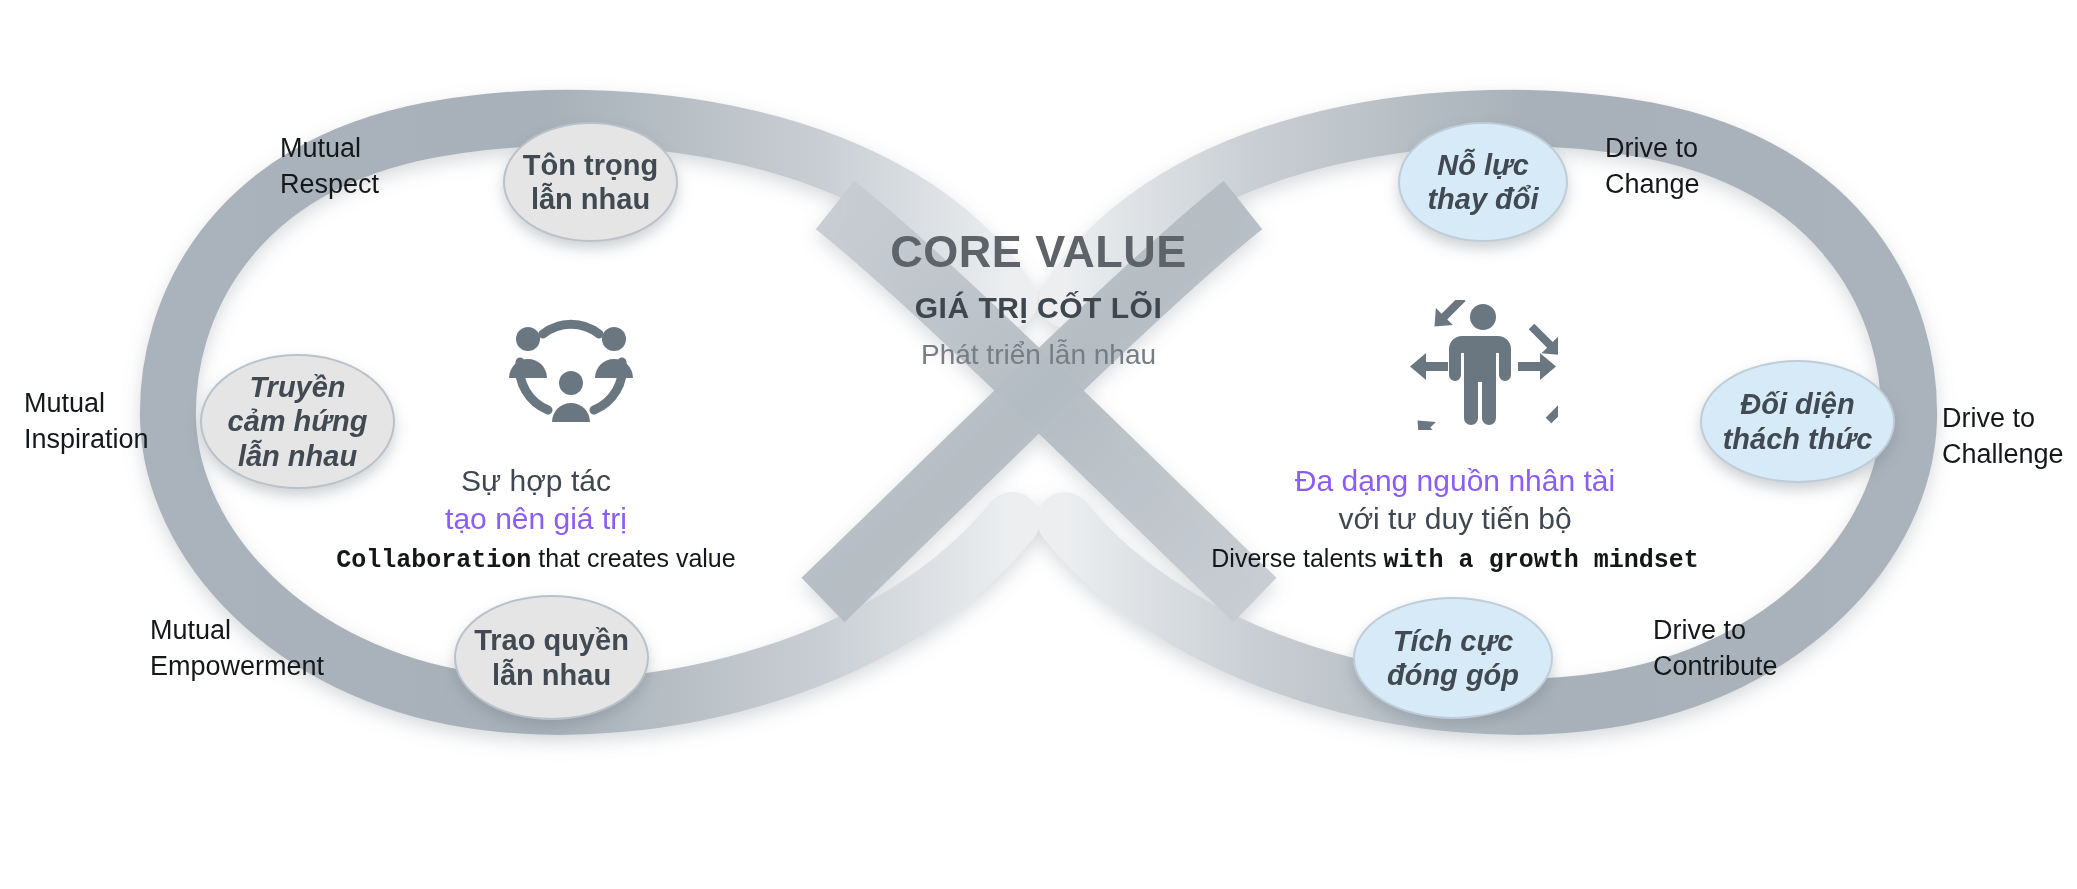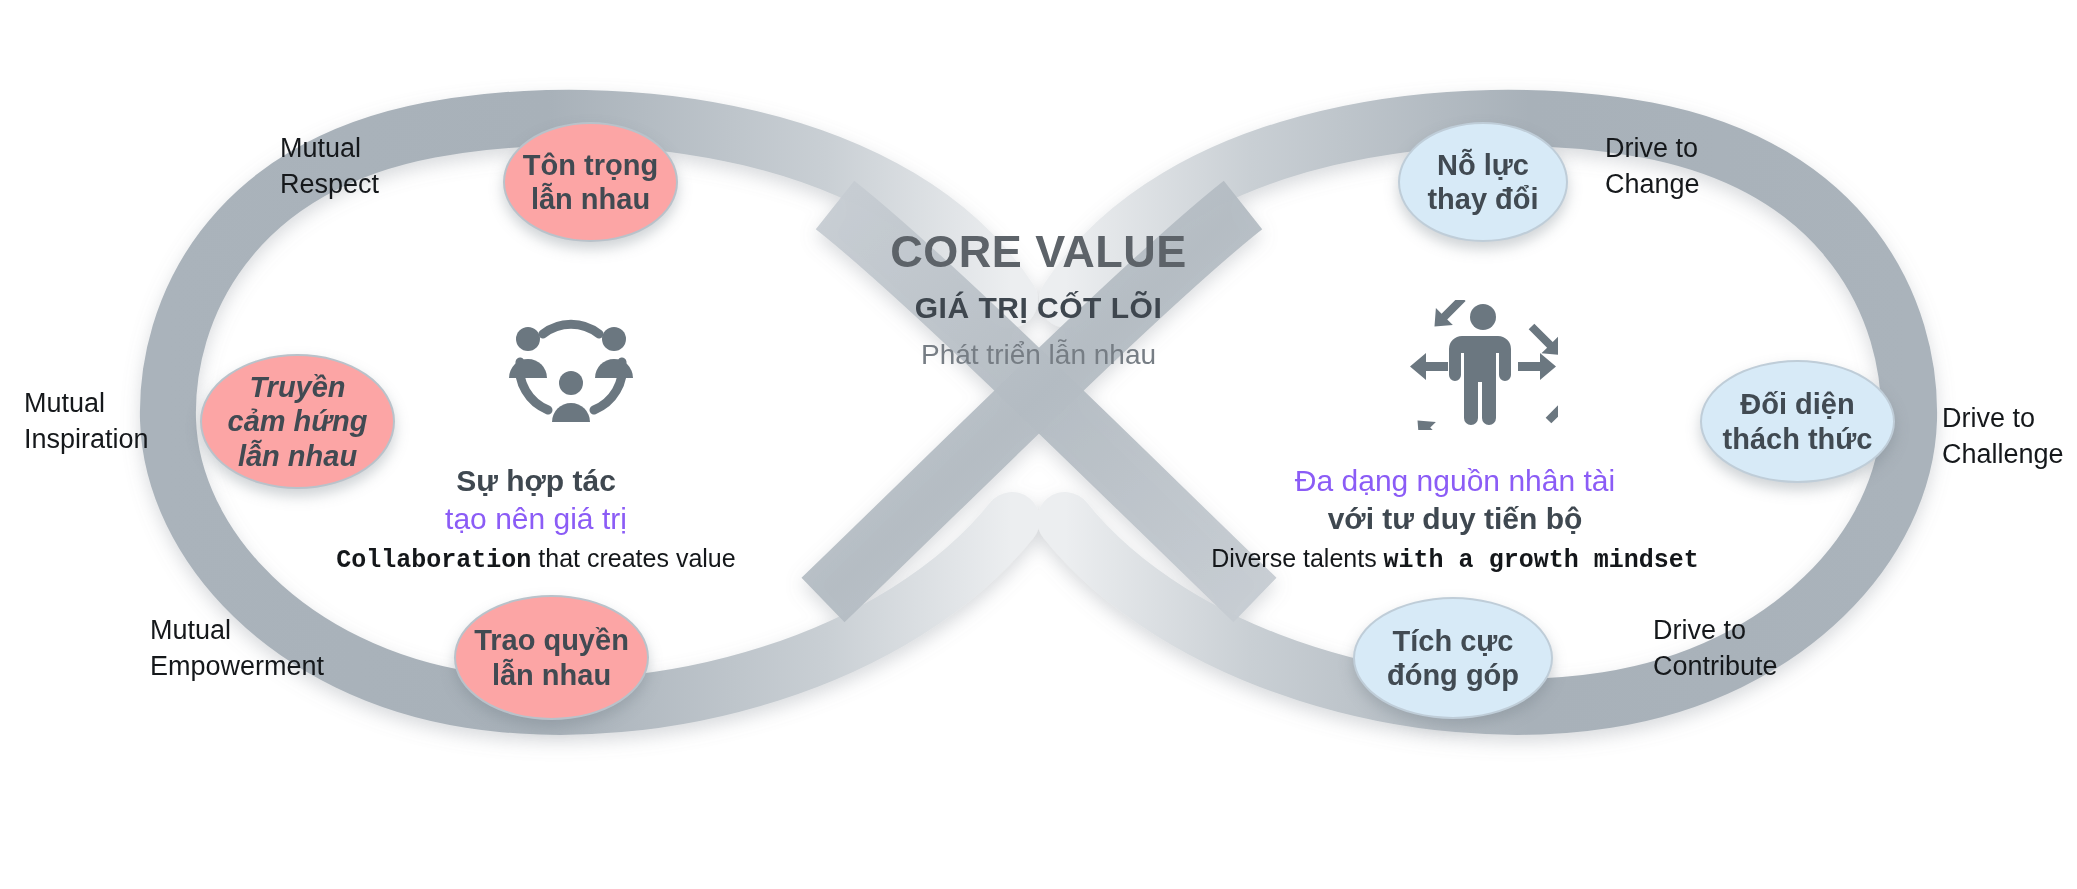--- a/index.html
+++ b/index.html
@@ -33,26 +33,27 @@
     justify-content: center;
     border-radius: 50%;
     text-align: center;
     color: #414a52;
     font-weight: bold;
     line-height: 1.18;
     box-sizing: border-box;
     box-shadow: 0 7px 14px rgba(110,122,133,0.34);
   }
   .bubble.pink {
-    background: #fca5a5;
+    background: #e5e5e5;
     border: 2px solid #b9c2ca;
   }
   .bubble.blue {
     background: #d7eaf7;
     border: 2px solid #bfcdd8;
+    font-style: italic;
   }
   .bubble span { display: block; }
 
   
   .outer-label {
     position: absolute;
     color: #15181b;
     font-size: 27px;
     line-height: 1.35;
     white-space: pre-line;
@@ -96,21 +97,21 @@
     line-height: 1.35;
   }
 
   
   .caption {
     position: absolute;
     text-align: center;
     color: #3f4850;
     line-height: 1.28;
   }
-  .caption .ln1 { font-size: 30px; font-weight: bold; color: #3f4850; }
+  .caption .ln1 { font-size: 30px; font-weight: normal; color: #3f4850; }
   .caption .ln2 { font-size: 30px; font-weight: normal; color: #8b5cf6; }
   .caption .ln3 { font-size: 25px; color: #14171a; margin-top: 3px; }
   .caption .ln3 b { font-weight: bold; font-family: Liberation Mono, monospace; }
   .caption .ln3 .reg { font-weight: normal; }
 
   .icon-wrap {
     position: absolute;
     width: 150px;
     height: 125px;
   }

